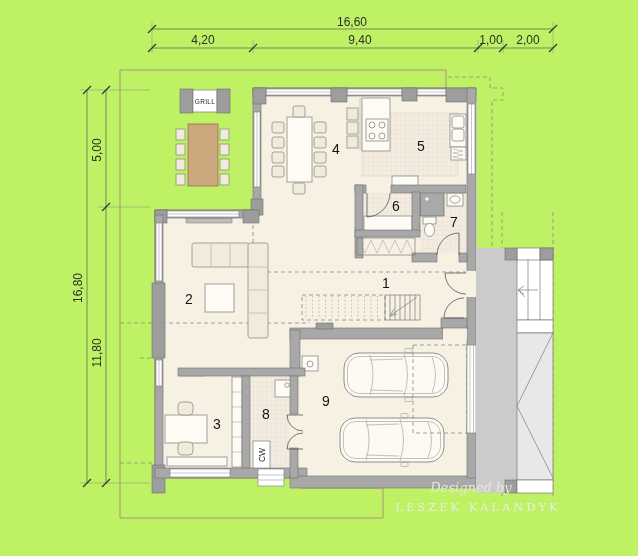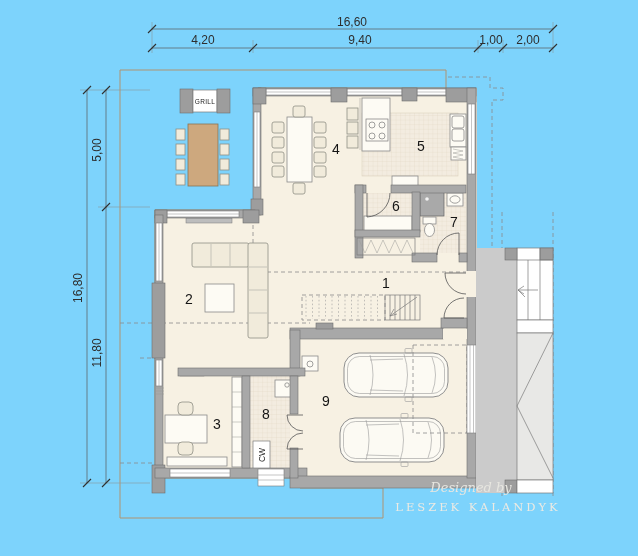--- a/index.html
+++ b/index.html
@@ -1,16 +1,16 @@
 <!DOCTYPE html>
 <html><head>
 <meta charset="utf-8">
 <style>
   html,body{margin:0;padding:0;background:#fff;}
-  .canvas{position:relative;width:638px;height:556px;background:#7dd3fc;overflow:hidden;}
+  .canvas{position:relative;width:638px;height:556px;background:#bef264;overflow:hidden;}
   svg{display:block;}
   text{font-family:"Liberation Sans",sans-serif;}
   .dimline{stroke:#5a5a5a;stroke-width:.7;fill:none;}
   .ext{stroke:#8b8b8b;stroke-width:.5;fill:none;}
   .tick{stroke:#2f2f2f;stroke-width:1.1;}
   .dimtxt{font-size:12px;fill:#2e2e2e;}
   .roomtxt{font-size:14px;fill:#141414;}
   .grilltxt{font-size:6.5px;fill:#222;letter-spacing:.3px;}
   .cwtxt{font-size:8.5px;fill:#222;}
   .wm1{font-family:"DejaVu Serif",serif;font-style:italic;font-size:13px;fill:#e7e6e0;}

